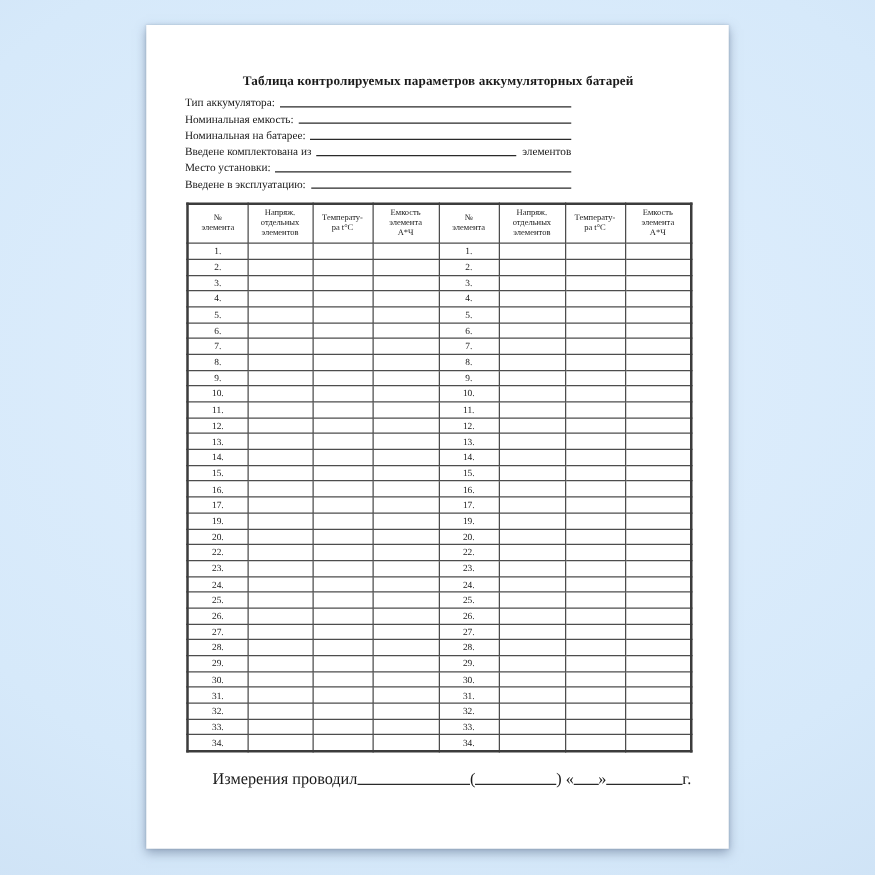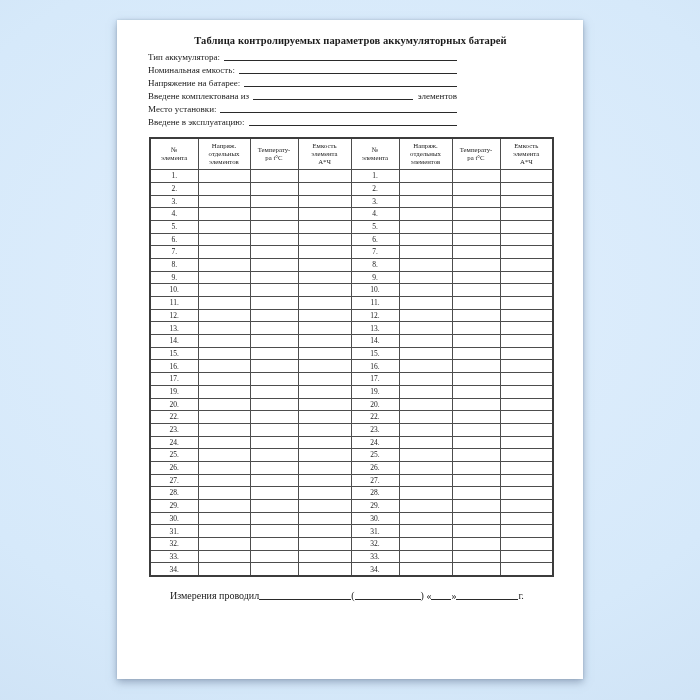--- a/index.html
+++ b/index.html
@@ -3,61 +3,61 @@
 <meta charset="utf-8">
 <style>
   html,body{margin:0;padding:0;}
   body{width:700px;height:700px;overflow:hidden;
        font-family:"Liberation Serif","DejaVu Serif",serif;color:#1a1a1a;}
   .scene{position:relative;width:700px;height:700px;
          background:radial-gradient(ellipse 120% 95% at 50% 42%,
                     #e1effd 0%, #d6e9fa 55%, #c7dcf1 100%);}
   .paper{position:absolute;left:117px;top:20px;width:466px;height:659px;
          background:#ffffff;box-sizing:border-box;
-         padding:15px 30px 0 31px;
+         padding:40px 30px 0 31px;
          box-shadow:0 3px 8px rgba(92,112,140,.55), 0 0 2px rgba(92,112,140,.3);}
   .title{margin:0;font-size:10.5px;font-weight:bold;text-align:center;
          letter-spacing:.1px;line-height:1.2;}
   .form{margin-top:4px;width:309px;}
   .frow{display:flex;align-items:baseline;height:13.1px;font-size:9px;white-space:nowrap;}
   .flabel{flex:0 0 auto;}
   .fblank{flex:1 1 auto;height:1px;border-bottom:1px solid #2a2a2a;
           position:relative;top:1px;margin-left:4px;}
   .fsuffix{flex:0 0 auto;margin-left:5px;}
   .tblwrap{margin-top:7px;margin-left:1px;}
   table{border-collapse:collapse;table-layout:fixed;width:403px;
         border:2px solid #3c3c3c;}
   th,td{border:1px solid #4d4d4d;overflow:hidden;}
   th{font-weight:normal;font-size:6.8px;line-height:1.2;text-align:center;
      vertical-align:middle;padding:2px 1px;white-space:pre-line;height:26px;}
   td{height:11.7px;padding:0;font-size:7.5px;line-height:1;
      text-align:center;vertical-align:middle;}
   .footer{margin-top:13px;margin-left:22px;display:flex;align-items:baseline;
-          font-size:10px;white-space:pre;}
+          font-size:13px;white-space:pre;}
   .fblankline{display:inline-block;height:1px;border-bottom:1px solid #2a2a2a;
               position:relative;top:1px;}
 </style>
 </head>
 <body>
 
 <div class="scene">
   <div class="paper">
     <h1 class="title">Таблица контролируемых параметров аккумуляторных батарей</h1>
 
     <div class="form">
         <div class="frow">
           <span class="flabel">Тип аккумулятора:</span>
           <span class="fblank"></span>
         </div>
         <div class="frow">
           <span class="flabel">Номинальная емкость:</span>
           <span class="fblank"></span>
         </div>
         <div class="frow">
-          <span class="flabel">Напряжение на батарее:</span>
+          <span class="flabel">Номинальная на батарее:</span>
           <span class="fblank"></span>
         </div>
         <div class="frow">
           <span class="flabel">Введене комплектована из</span>
           <span class="fblank"></span>
           <span class="fsuffix">элементов</span>
         </div>
         <div class="frow">
           <span class="flabel">Место установки:</span>
           <span class="fblank"></span>

